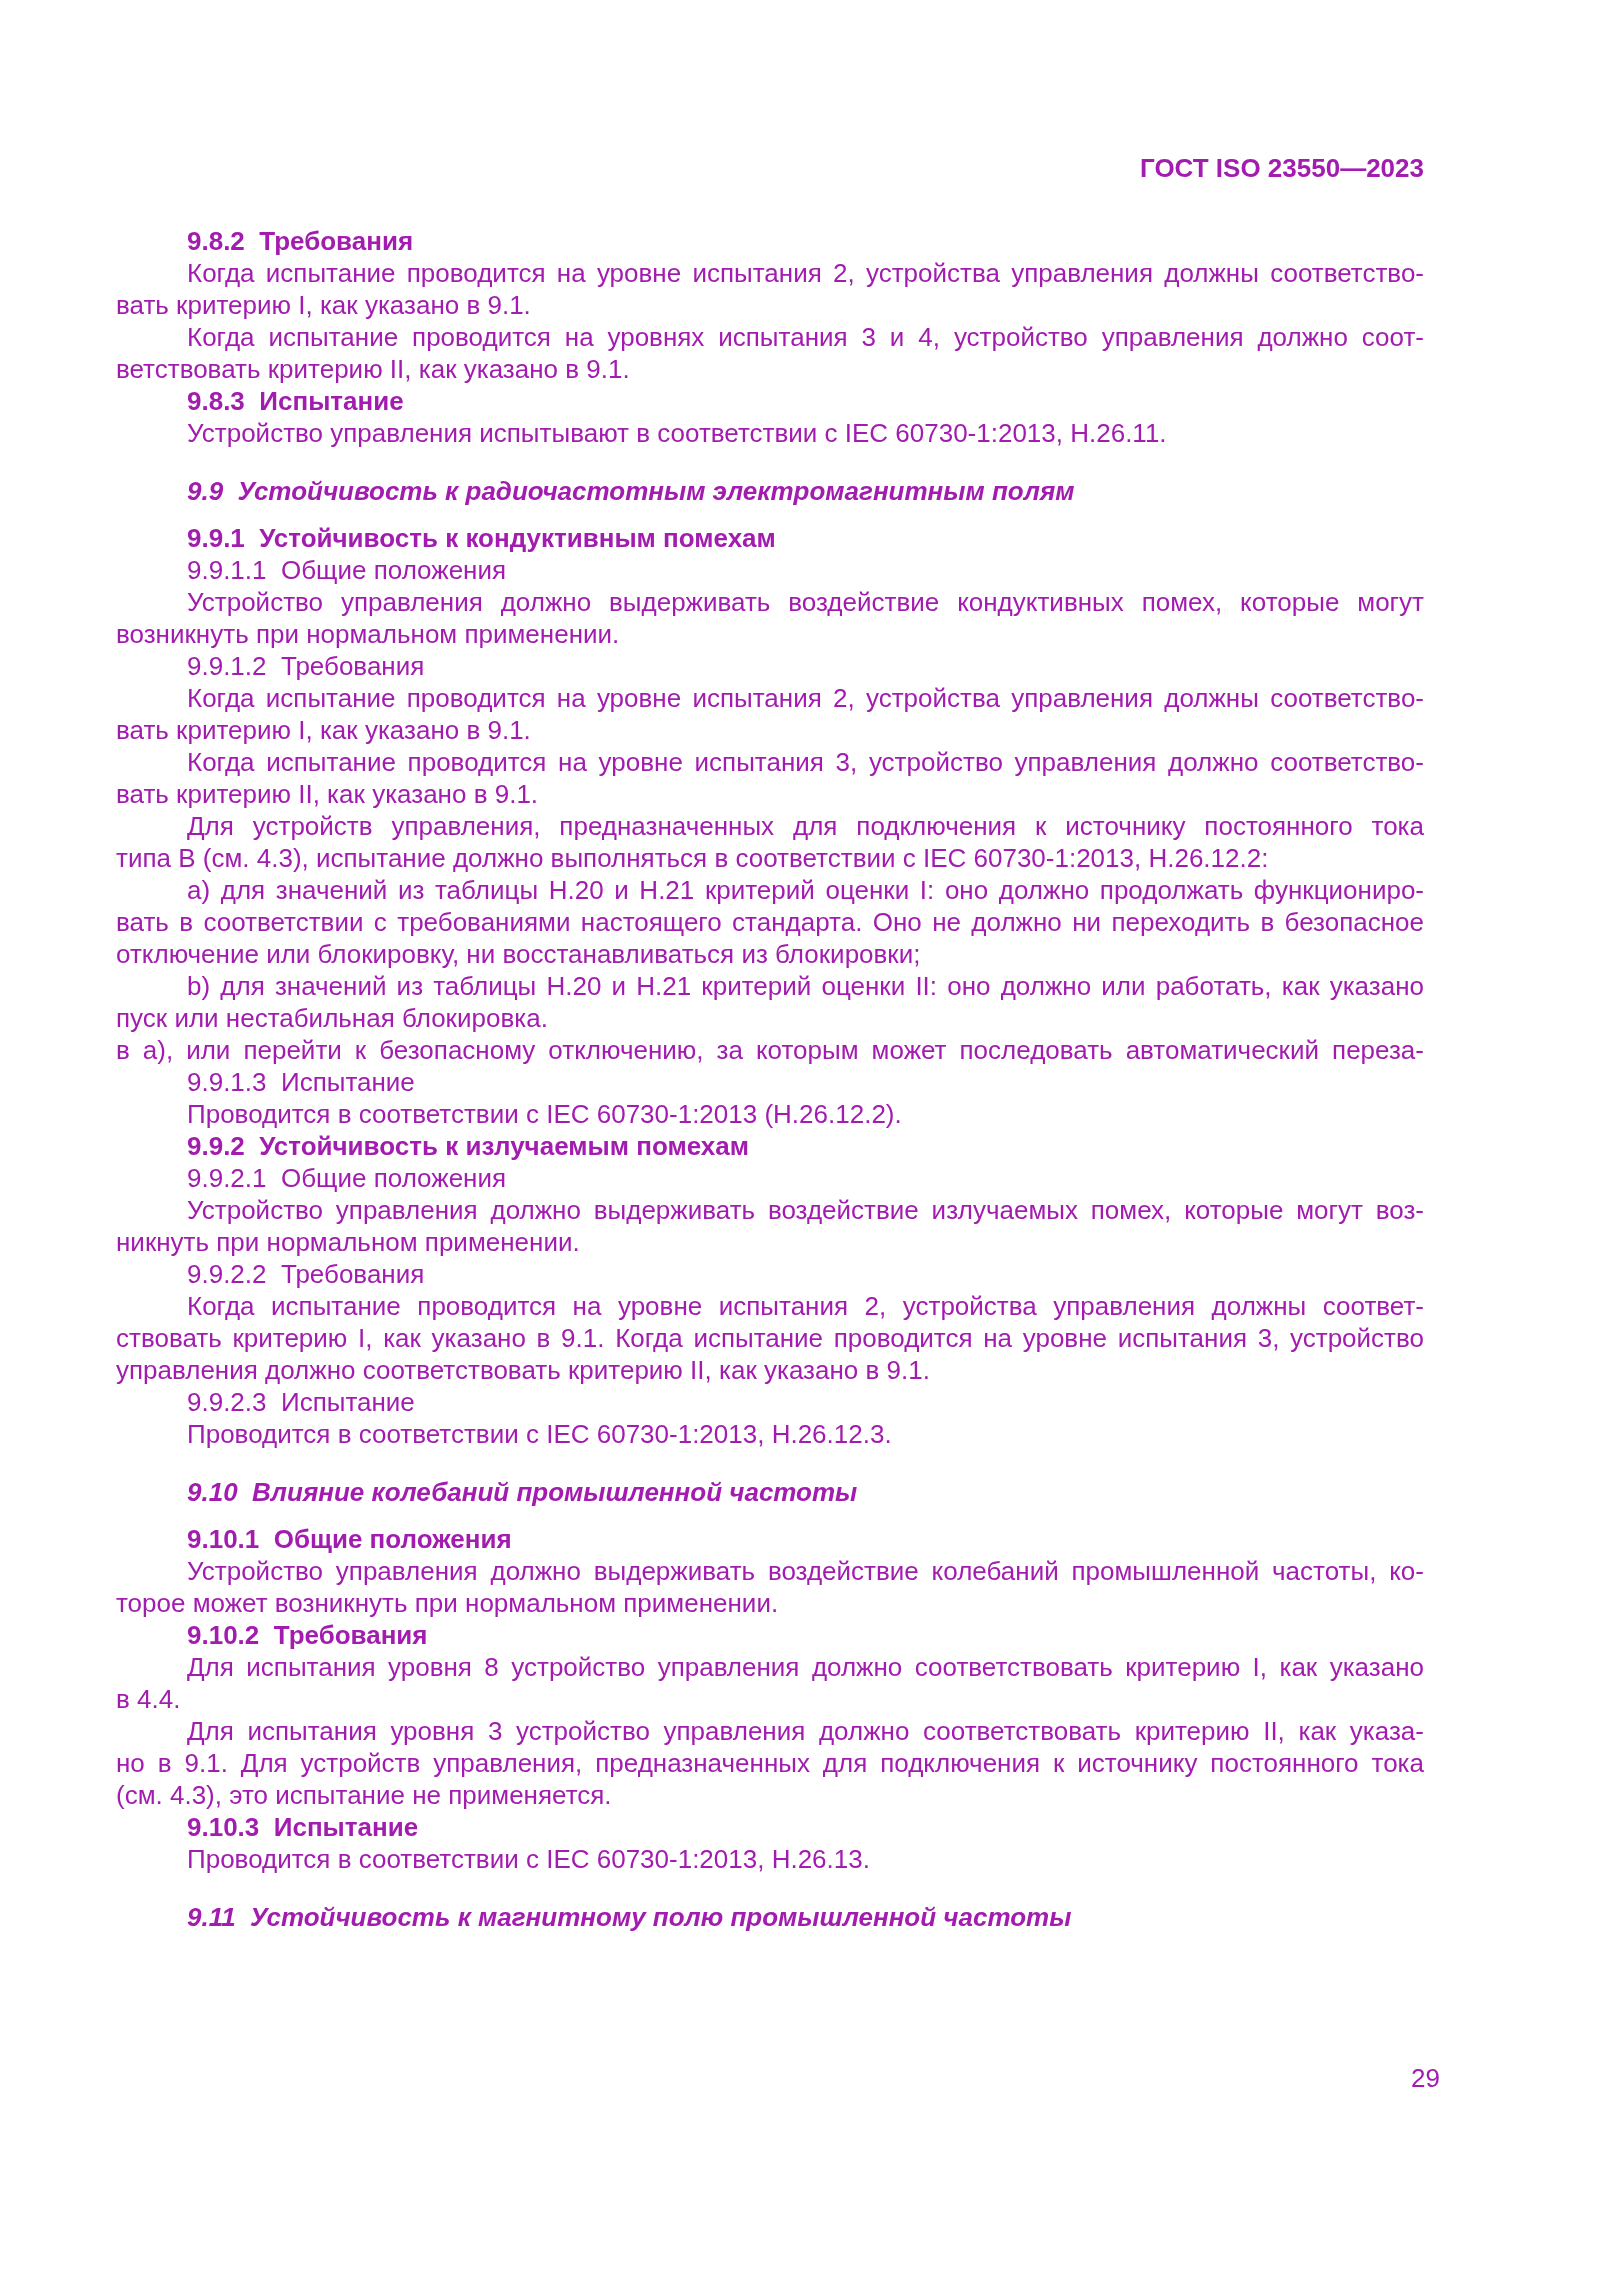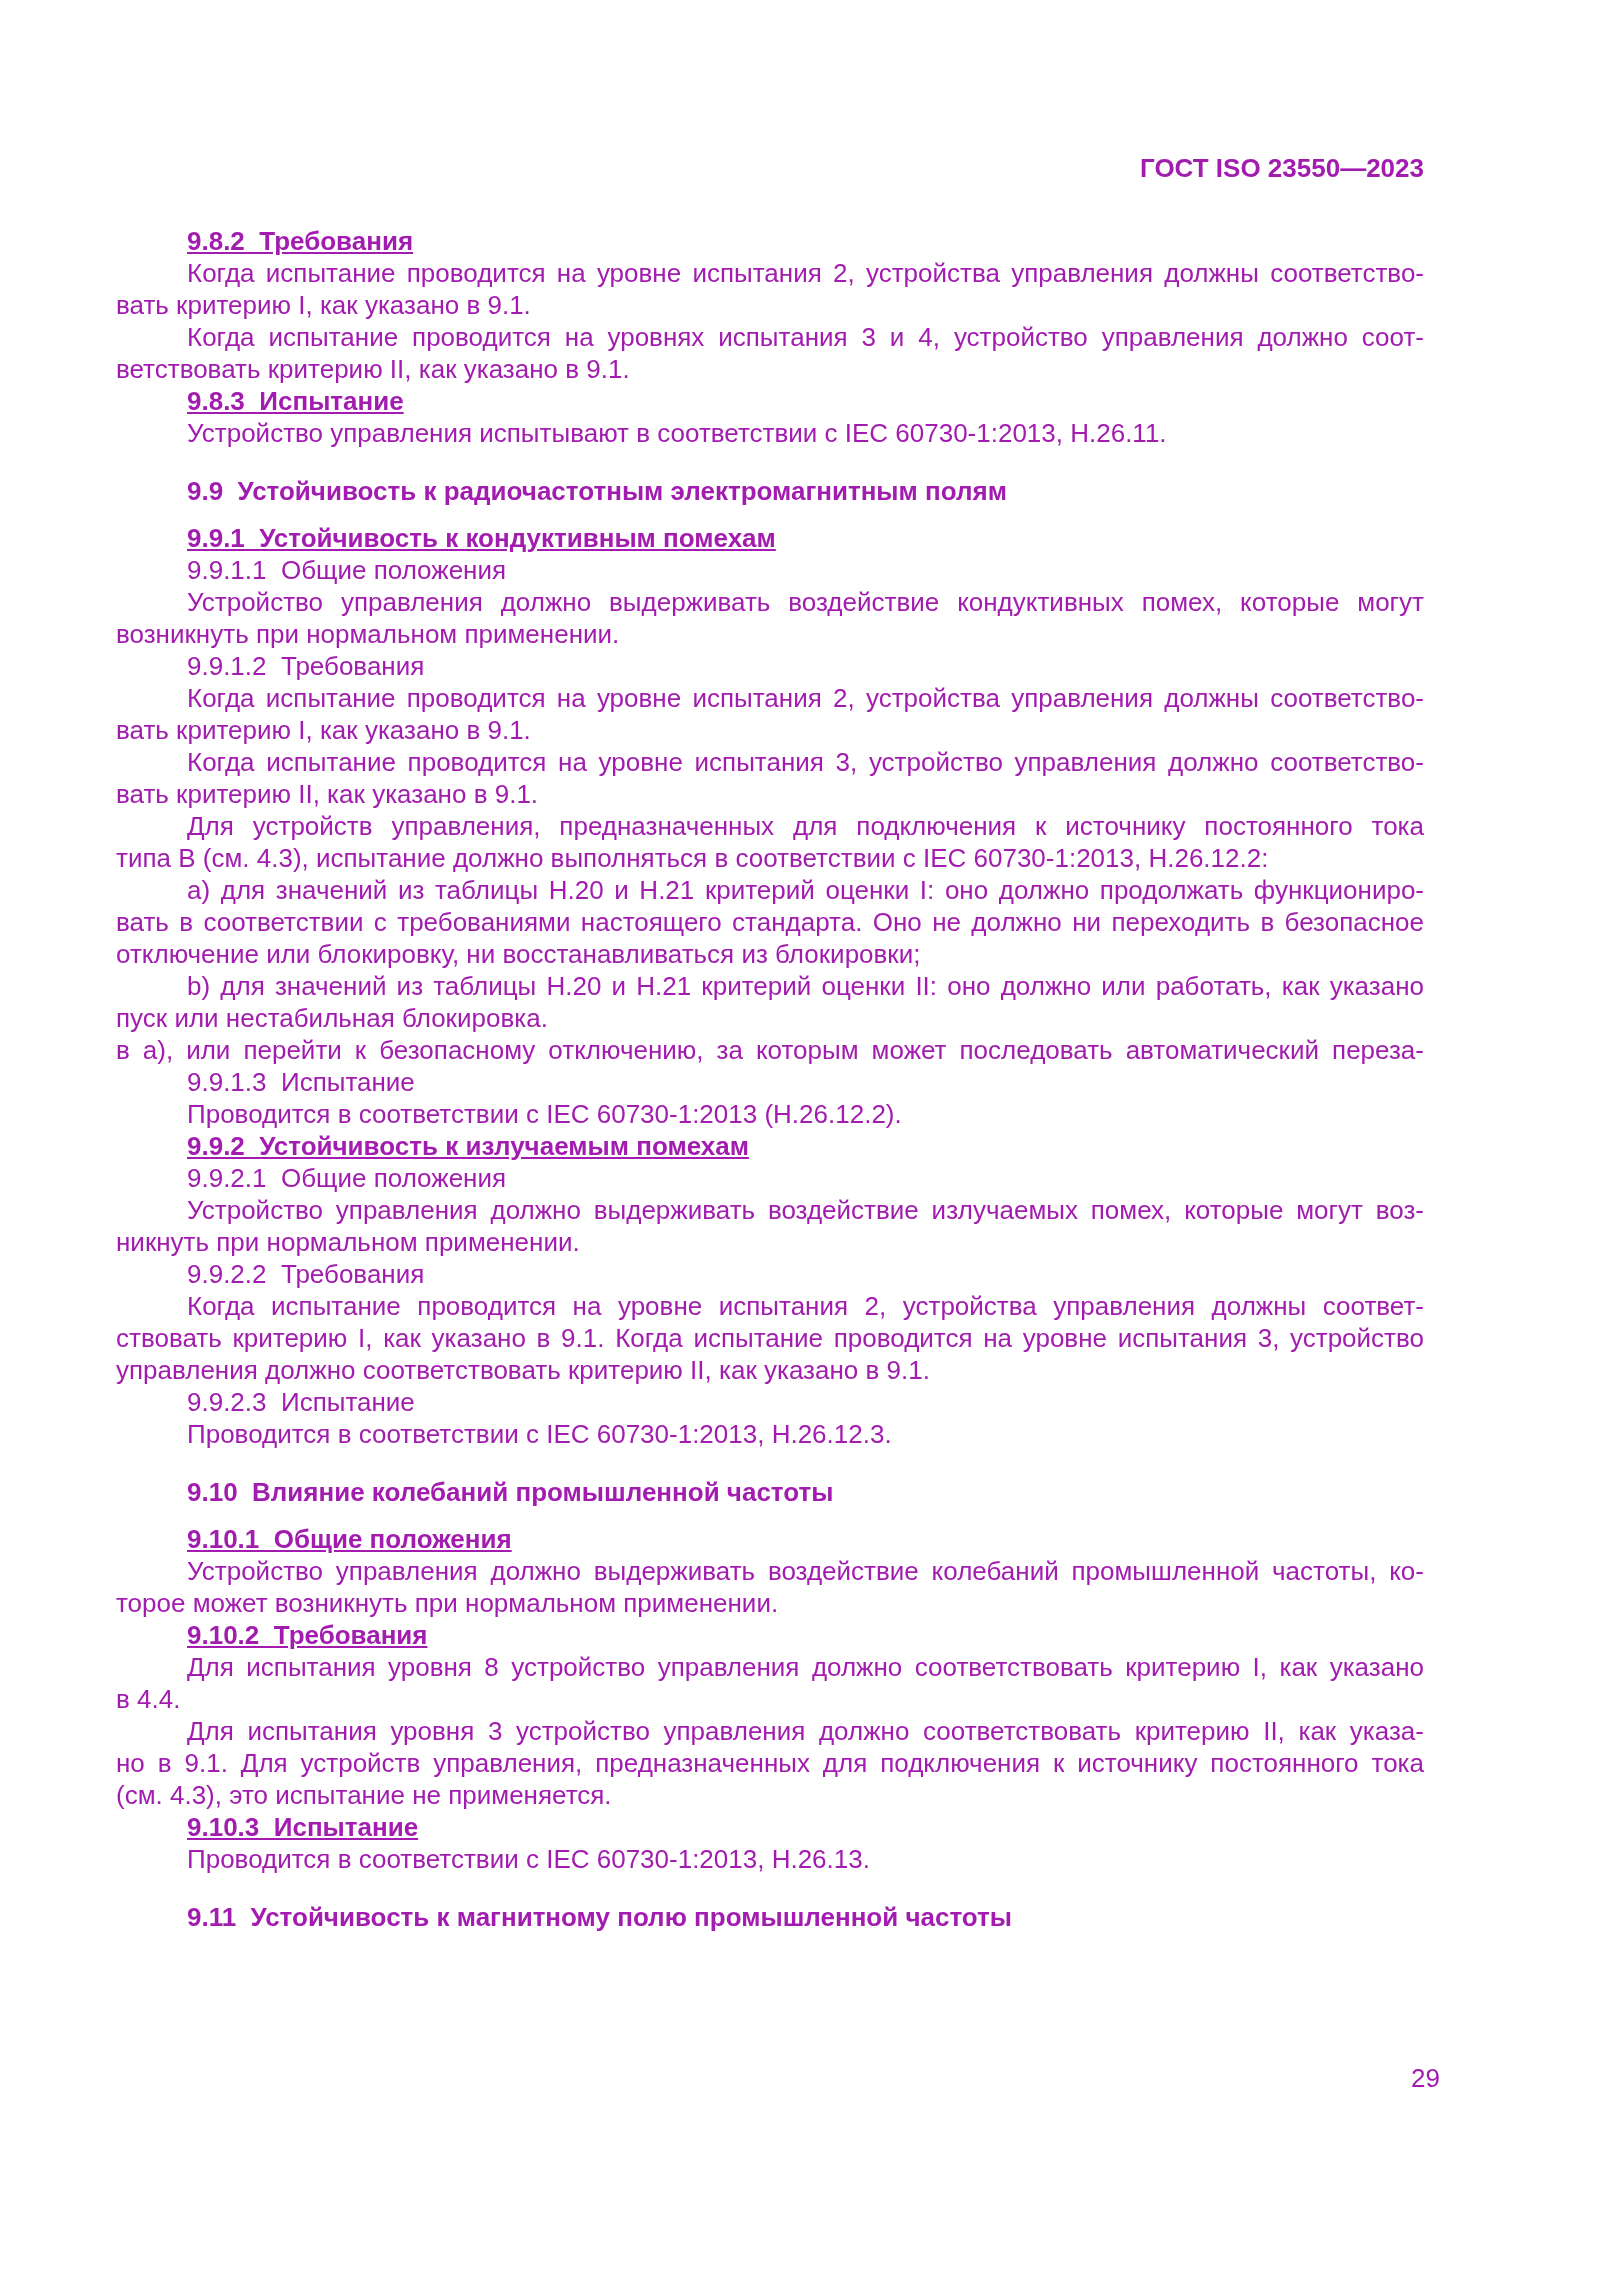--- a/index.html
+++ b/index.html
@@ -37,22 +37,23 @@
   }
   .ind { padding-left: 71px; }
   .jl {
     text-align: justify;
     text-align-last: justify;
   }
   .h2 {
     font-weight: 700;
     margin-top: 25.5px;
     margin-bottom: 15.7px;
+    font-style: italic;
   }
-  .h3 { font-weight: 700; text-decoration: underline; }
+  .h3 { font-weight: 700; }
   .h4 { font-weight: 400; }
   .page-number {
     position: absolute;
     left: 132px;
     top: 2062px;
     width: 1308px;
     text-align: right;
   }
 </style>
 </head>

